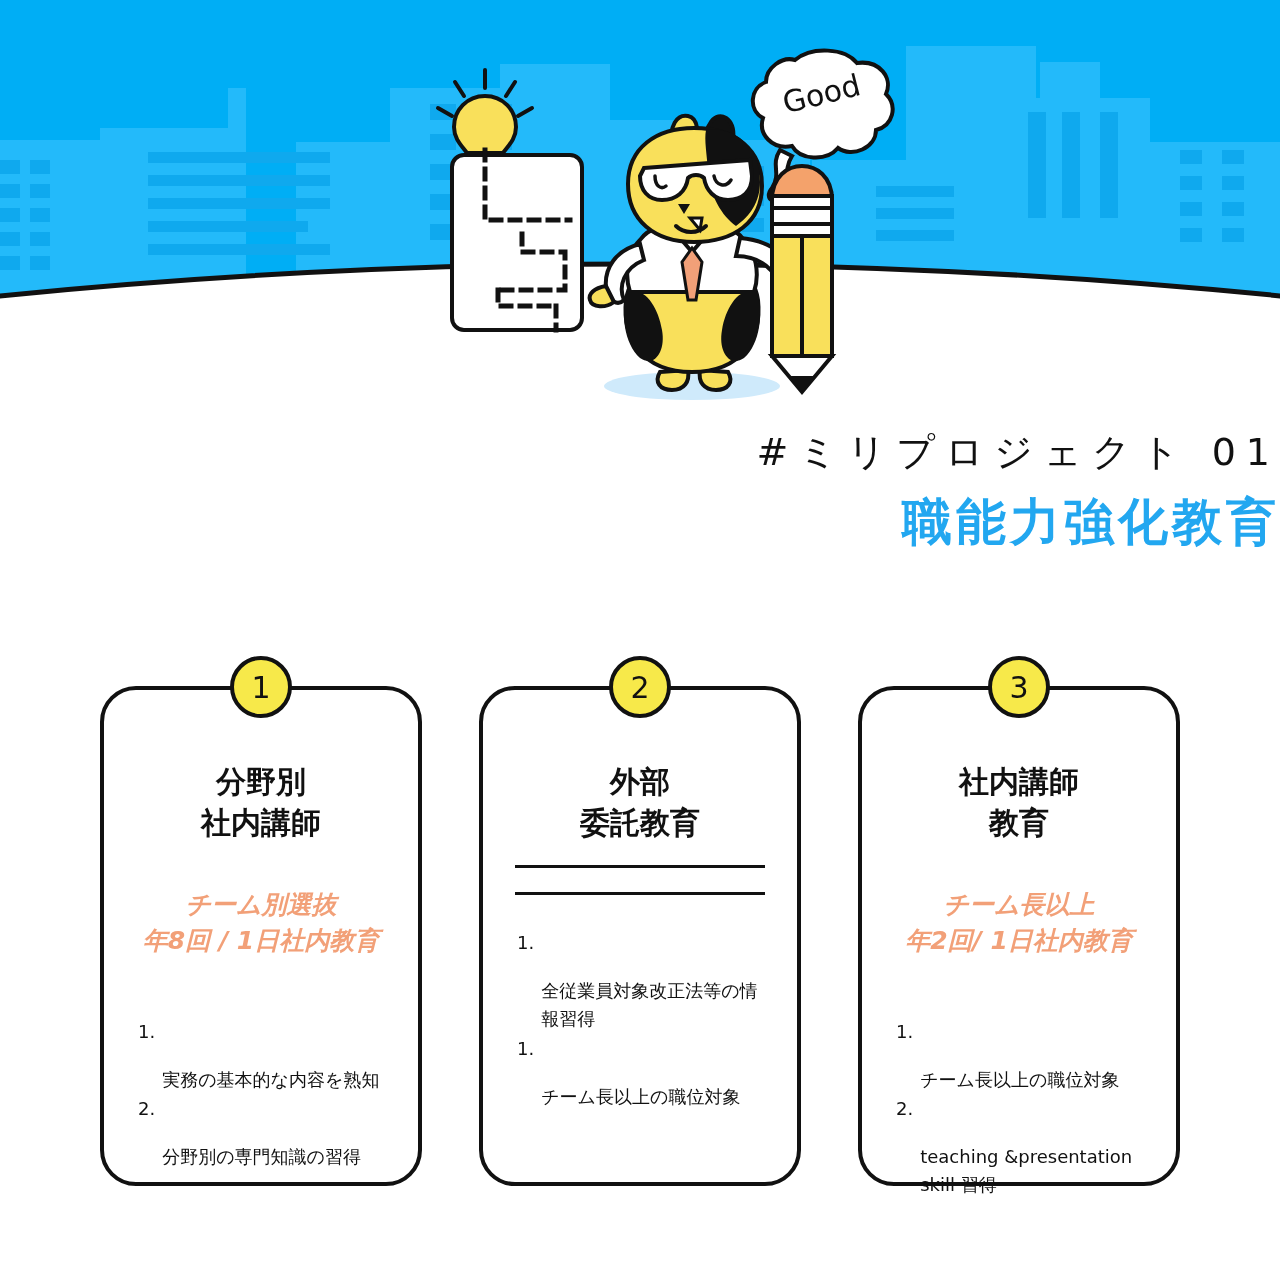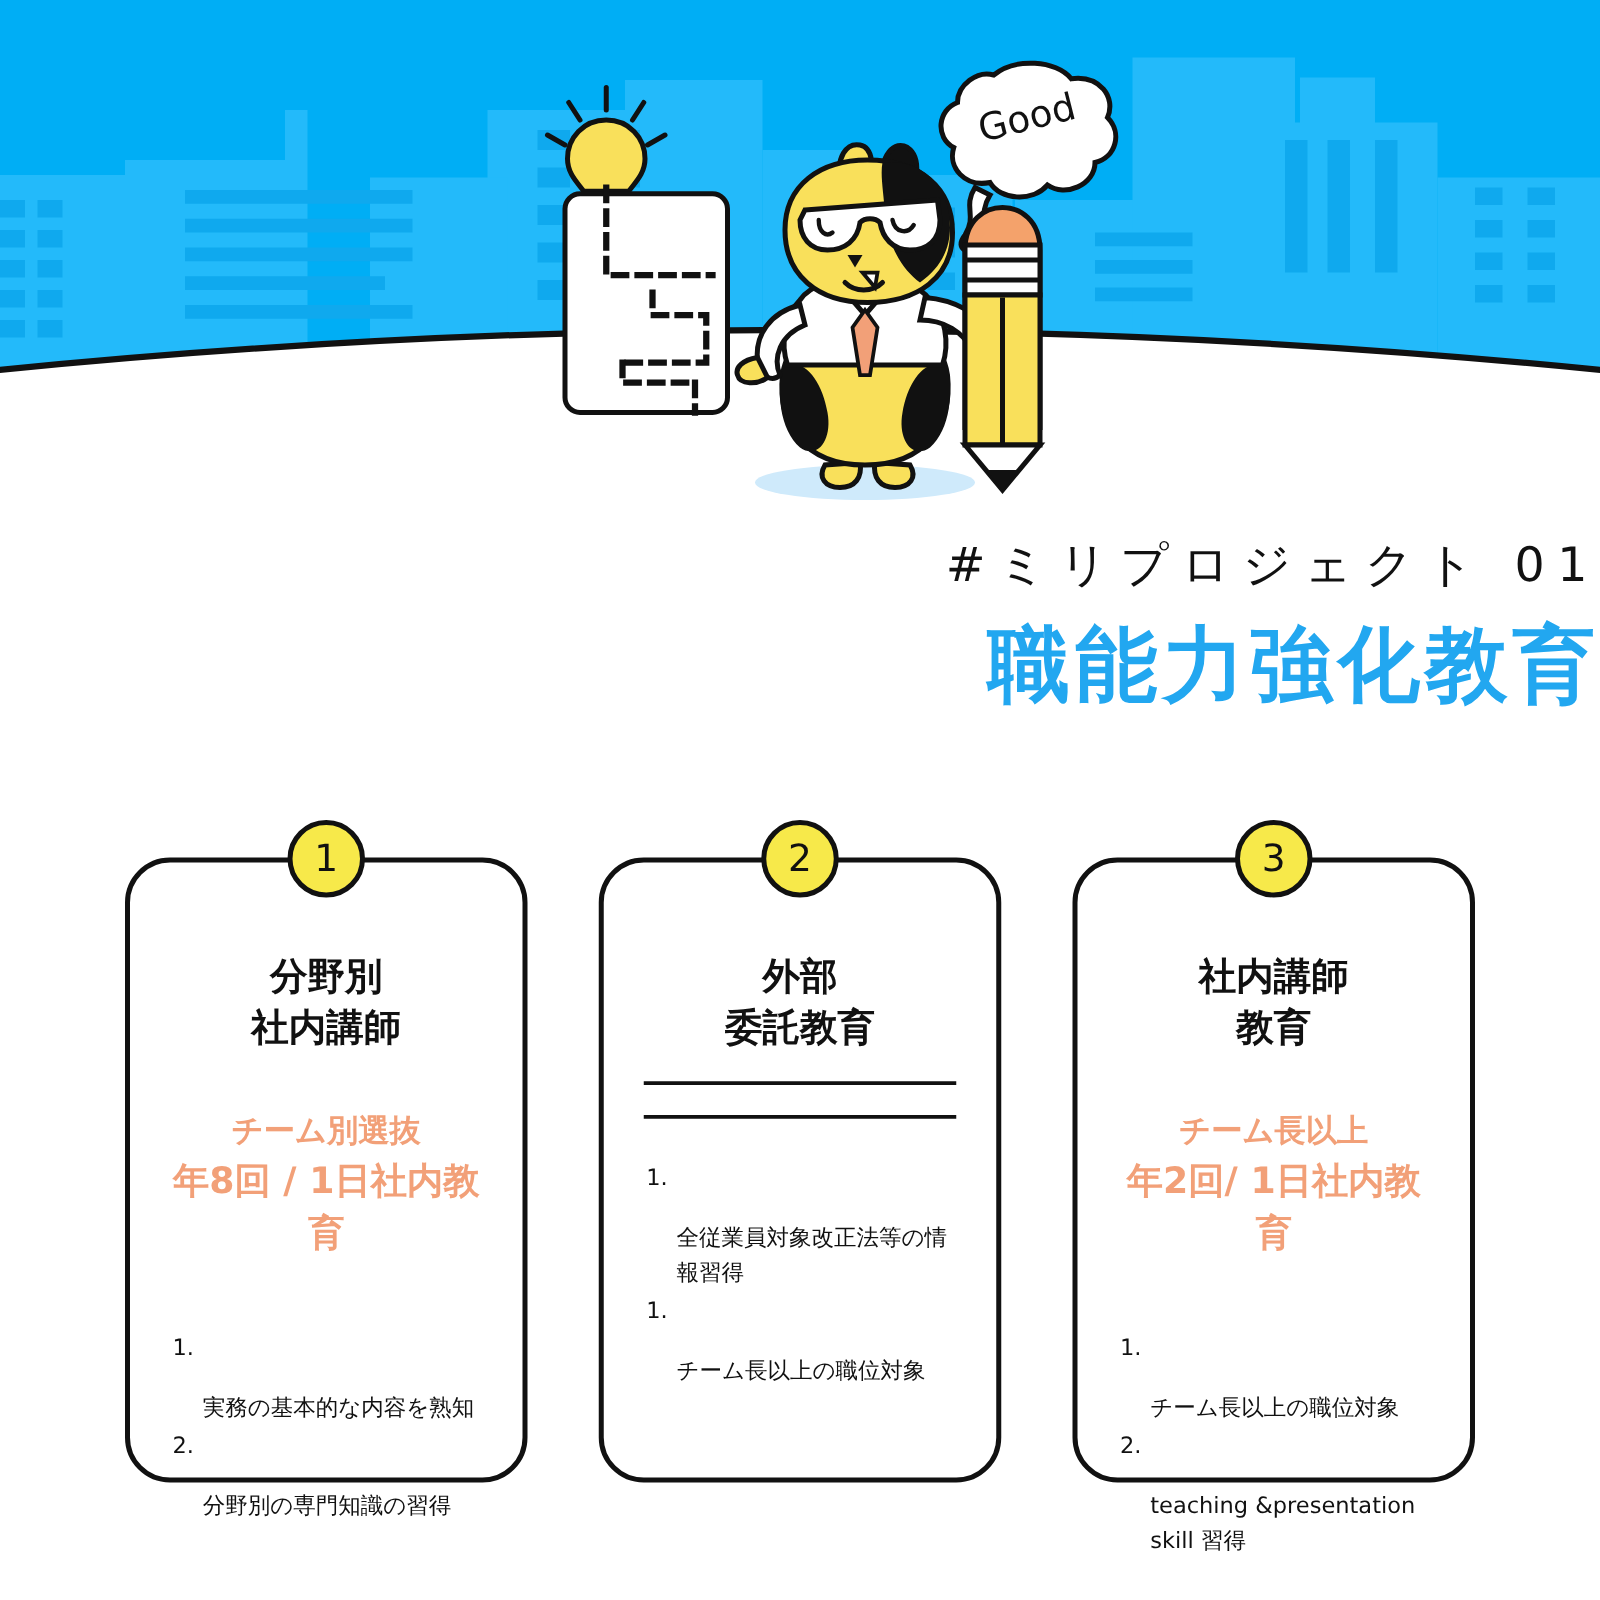--- a/index.html
+++ b/index.html
@@ -32,21 +32,21 @@
   #hashtag {
     font-size:38px;
     letter-spacing:10px;
     color:#111111;
     font-weight:400;
     font-family:"DejaVu Sans",sans-serif;
     line-height:1.2;
   }
   #main-title {
     margin-top:18px;
-    font-size:66px;
+    font-size:50px;
     font-weight:bold;
     letter-spacing:4px;
     color:#22A7F0;
     line-height:1.15;
     font-family:"DejaVu Sans",sans-serif;
   }
 
   
   #cards {
     position:absolute; left:100px; top:686px;
@@ -93,23 +93,24 @@
     height:3px; background:#111111;
     margin:22px 6px 0 6px;
   }
   .card-sub {
     text-align:center;
     color:#F2A078;
     font-weight:bold;
     line-height:1.45;
     margin:22px 0 0 0;
     font-family:"DejaVu Sans",sans-serif;
+    font-style:italic;
   }
   .card-sub .sub-line-1 { font-size:25px; display:block; }
-  .card-sub .sub-line-2 { font-size:29px; display:block; }
+  .card-sub .sub-line-2 { font-size:25px; display:block; }
   .rule-2 { height:3px; background:#111111; margin:24px 6px 0 6px; }
   .card-list {
     margin:34px 0 0 8px;
     font-size:18px; color:#111111;
     line-height:1.55;
     list-style:none;
     font-family:"DejaVu Sans",sans-serif;
   }
   .card-list li {
     display:flex; align-items:flex-start;

